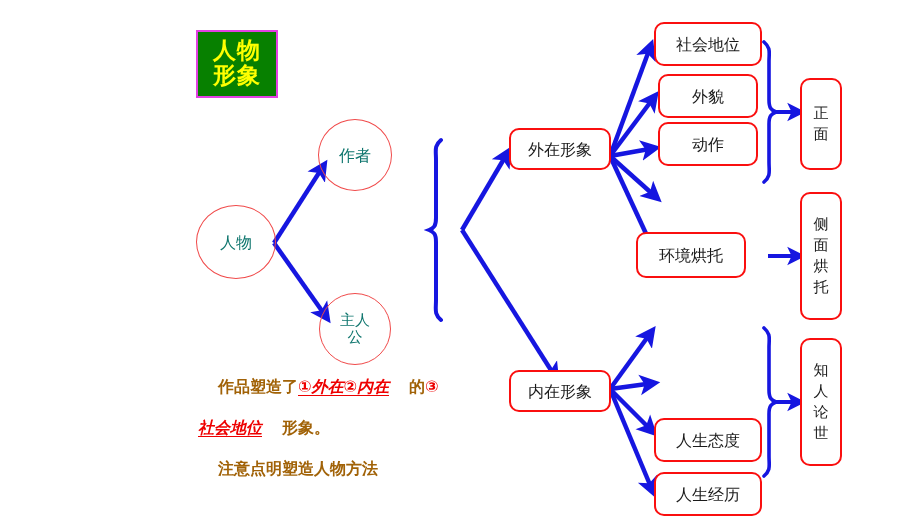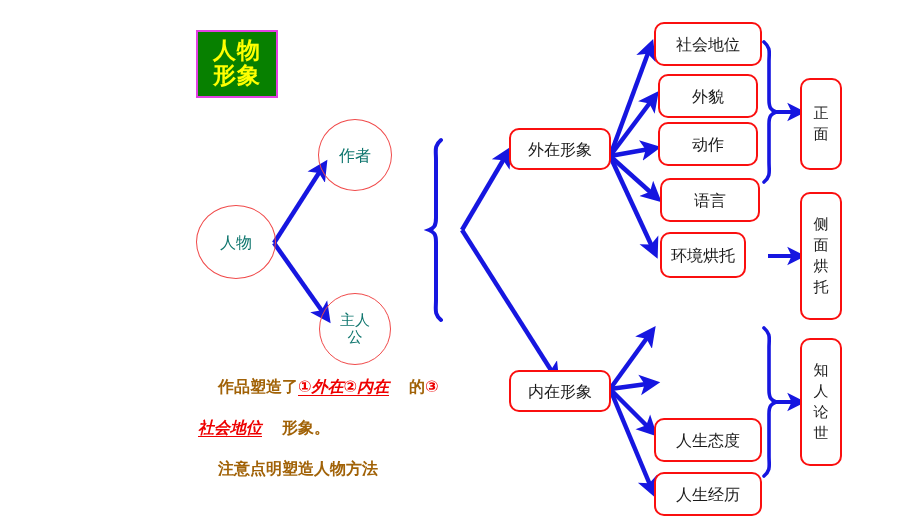--- a/index.html
+++ b/index.html
@@ -153,22 +153,21 @@
   <div class="node-circle" style="left:318px; top:119px; width:74px; height:72px;">作者</div>
   <div class="node-circle" style="left:319px; top:293px; width:72px; height:72px; font-size:15px; line-height:17px;">主人
 公</div>
 
   <div class="node-box" style="left:509px; top:128px; width:102px; height:42px;">外在形象</div>
   <div class="node-box" style="left:509px; top:370px; width:102px; height:42px;">内在形象</div>
 
   <div class="node-box" style="left:654px; top:22px; width:108px; height:44px;">社会地位</div>
   <div class="node-box" style="left:658px; top:74px; width:100px; height:44px;">外貌</div>
   <div class="node-box" style="left:658px; top:122px; width:100px; height:44px;">动作</div>
-  <div class="node-box" style="left:660px; top:178px; width:100px; height:44px;">语言</div>
-  <div class="node-box" style="left:660px; top:232px; width:86px; height:46px;">环境烘托</div>
+  <div class="node-box" style="left:636px; top:232px; width:110px; height:46px;">环境烘托</div>
 
   <div class="node-box" style="left:654px; top:418px; width:108px; height:44px;">人生态度</div>
   <div class="node-box" style="left:654px; top:472px; width:108px; height:44px;">人生经历</div>
 
   <div class="node-box vertical" style="left:800px; top:78px; width:42px; height:92px;">正
 面</div>
   <div class="node-box vertical" style="left:800px; top:192px; width:42px; height:128px;">侧
 面
 烘
 托</div>

